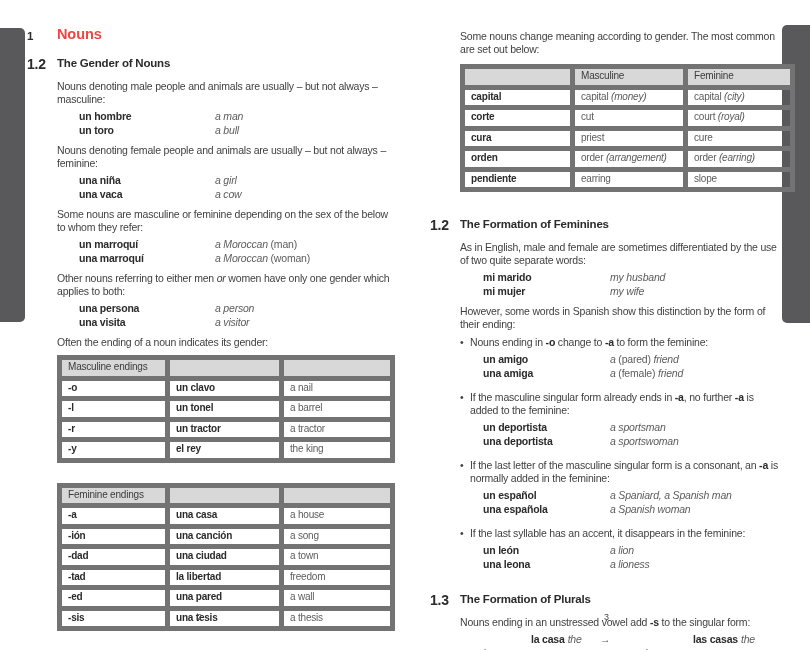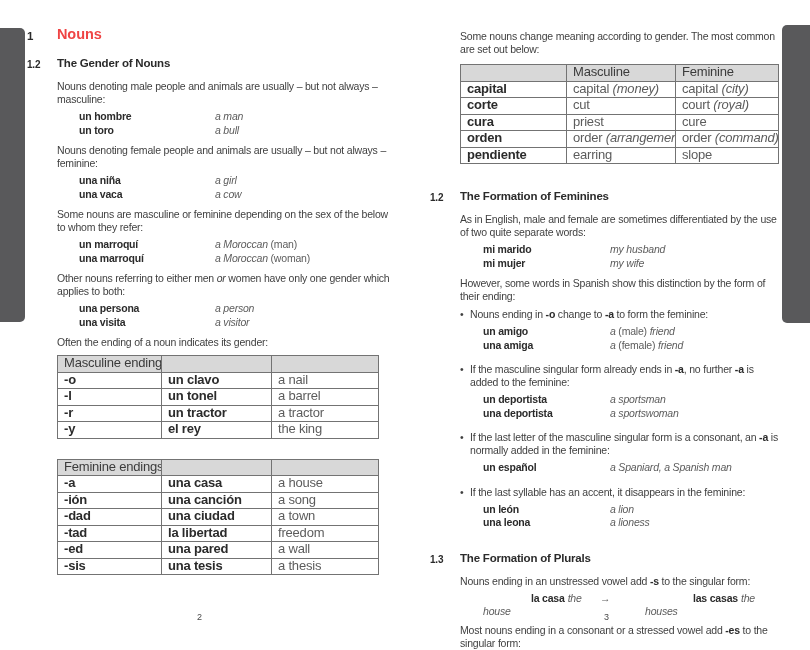--- a/index.html
+++ b/index.html
@@ -11,34 +11,34 @@
   .tab{position:absolute;background:#59595b;}
   .tab-left{left:-5px;top:28px;width:30px;height:294px;border-radius:5px;}
   .tab-right{left:782px;top:25px;width:34px;height:298px;border-radius:5px;}
   .page{position:absolute;top:28px;}
   .page-left{left:27px;width:366px;}
   .page-right{left:430px;top:30px;width:348px;}
   .chapter{display:flex;margin-bottom:14px;}
   .chapter .num{width:30px;font-weight:bold;font-size:11.5px;color:#2b2b2b;padding-top:2px;}
   .chapter .ttl{font-weight:bold;font-size:14.5px;color:#ef4444;letter-spacing:-0.1px;}
   .sec{display:flex;margin:0 0 9px 0;}
-  .sec .num{width:30px;font-weight:bold;font-size:10px;color:#2b2b2b;padding-top:1px;}
+  .sec .num{width:30px;font-weight:bold;font-size:14px;color:#2b2b2b;padding-top:1px;}
   .sec .ttl{font-weight:bold;font-size:11.5px;color:#2b2b2b;}
   p.body{margin:0 0 4px 30px;}
   .ex{margin:2px 0 7px 52px;}
   .page-right .ex{margin-left:53px;}
   .ex-row{display:flex;line-height:13.5px;}
   .es{font-weight:bold;color:#2b2b2b;width:136px;flex:none;}
   .page-right .es{width:127px;}
   .en{color:#5c5c5c;font-style:italic;}
   .en .r{font-style:normal;}
   b.inb{color:#2b2b2b;}
   i.inl{font-style:italic;}
   table{border-collapse:collapse;table-layout:fixed;margin-left:30px;}
-  td{border:1px solid #737373;padding:1px 6px 2px 6px;font-size:13px;line-height:12.5px;white-space:nowrap;overflow:hidden;}
+  td{border:5px solid #737373;padding:1px 6px 2px 6px;font-size:10px;line-height:12.5px;white-space:nowrap;overflow:hidden;}
   .thead td{background:#d8d8d8;color:#3b3b3b;}
   td.bold{font-weight:bold;color:#2b2b2b;}
   td.gray{color:#5c5c5c;}
   td .it{font-style:italic;}
   .ltable{width:318px;}
   .ltable td.c1{width:91px;}
   .ltable td.c2{width:97px;}
   .ltable td.c3{width:94px;}
   .tbl-masc{margin-top:6px;padding-left:39px;}
   .tbl-fem{margin-top:20px;}
@@ -226,21 +226,21 @@
       <td class="c3 gray"><span>court </span><span class="it">(royal)</span></td>
     </tr>
     <tr>
       <td class="c1 bold">cura</td>
       <td class="c2 gray"><span>priest</span><span class="it"></span></td>
       <td class="c3 gray"><span>cure</span><span class="it"></span></td>
     </tr>
     <tr>
       <td class="c1 bold">orden</td>
       <td class="c2 gray"><span>order </span><span class="it">(arrangement)</span></td>
-      <td class="c3 gray"><span>order </span><span class="it">(command)</span></td>
+      <td class="c3 gray"><span>order </span><span class="it">(earring)</span></td>
     </tr>
     <tr>
       <td class="c1 bold">pendiente</td>
       <td class="c2 gray"><span>earring</span><span class="it"></span></td>
       <td class="c3 gray"><span>slope</span><span class="it"></span></td>
     </tr>
   </tbody>
     </table>
 
   <div class="sec">
@@ -263,21 +263,21 @@
 
   <p class="body">However, some words in Spanish show this distinction by the form of their ending:</p>
 
   <div class="bullet">
     <span class="dot">•</span>
     <div class="btext">
       <p><span>Nouns ending in </span><b class="inb">-o</b><span> change to </span><b class="inb">-a</b><span> to form the feminine:</span></p>
       <div class="ex">
         <div class="ex-row">
           <span class="es">un amigo</span>
-          <span class="en"><i>a </i><span class="r">(male)</span><i> friend</i></span>
+          <span class="en"><i>a </i><span class="r">(pared)</span><i> friend</i></span>
         </div>
         <div class="ex-row">
           <span class="es">una amiga</span>
           <span class="en"><i>a </i><span class="r">(female)</span><i> friend</i></span>
         </div>
       </div>
     </div>
   </div>
 
   <div class="bullet">
@@ -299,20 +299,24 @@
 
   <div class="bullet">
     <span class="dot">•</span>
     <div class="btext">
       <p><span>If the last letter of the masculine singular form is a consonant, an </span><b class="inb">-a</b><span> is normally added in the feminine:</span><b class="inb"></b><span></span></p>
       <div class="ex">
         <div class="ex-row">
           <span class="es">un español</span>
           <span class="en"><i>a Spaniard, a Spanish man</i><span class="r"></span><i></i></span>
         </div>
+        <div class="ex-row">
+          <span class="es">una española</span>
+          <span class="en"><i>a Spanish woman</i><span class="r"></span><i></i></span>
+        </div>
       </div>
     </div>
   </div>
 
   <div class="bullet">
     <span class="dot">•</span>
     <div class="btext">
       <p><span>If the last syllable has an accent, it disappears in the feminine:</span><b class="inb"></b><span></span><b class="inb"></b><span></span></p>
       <div class="ex">
         <div class="ex-row">

